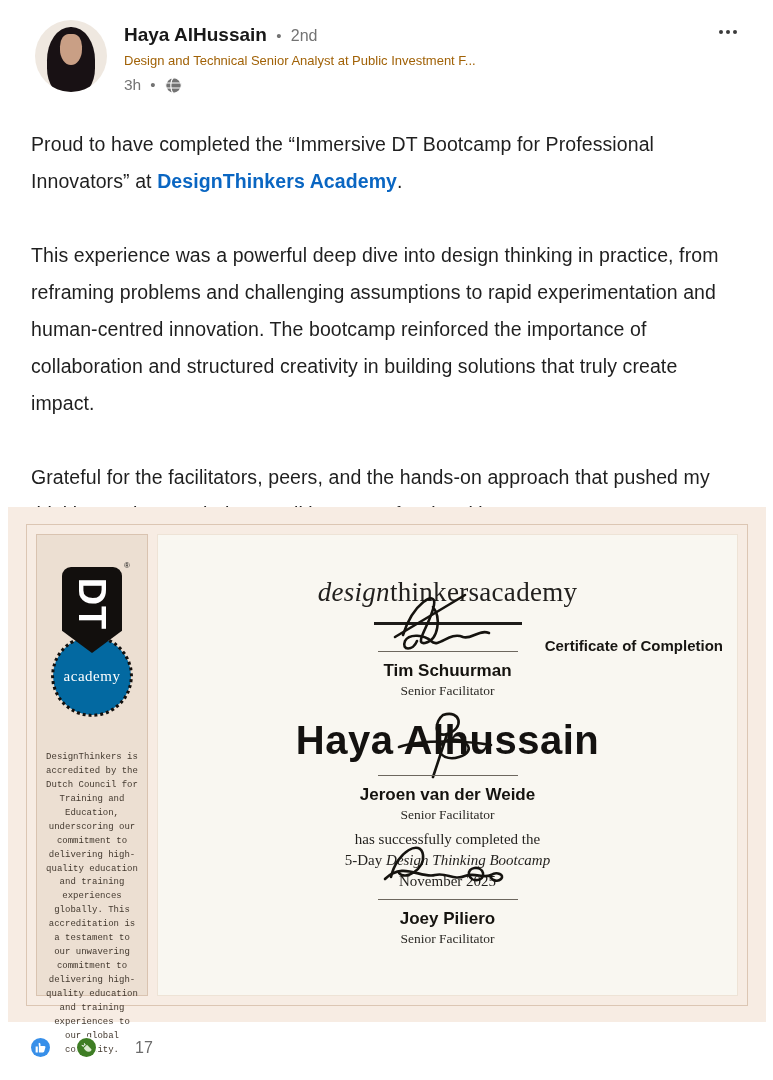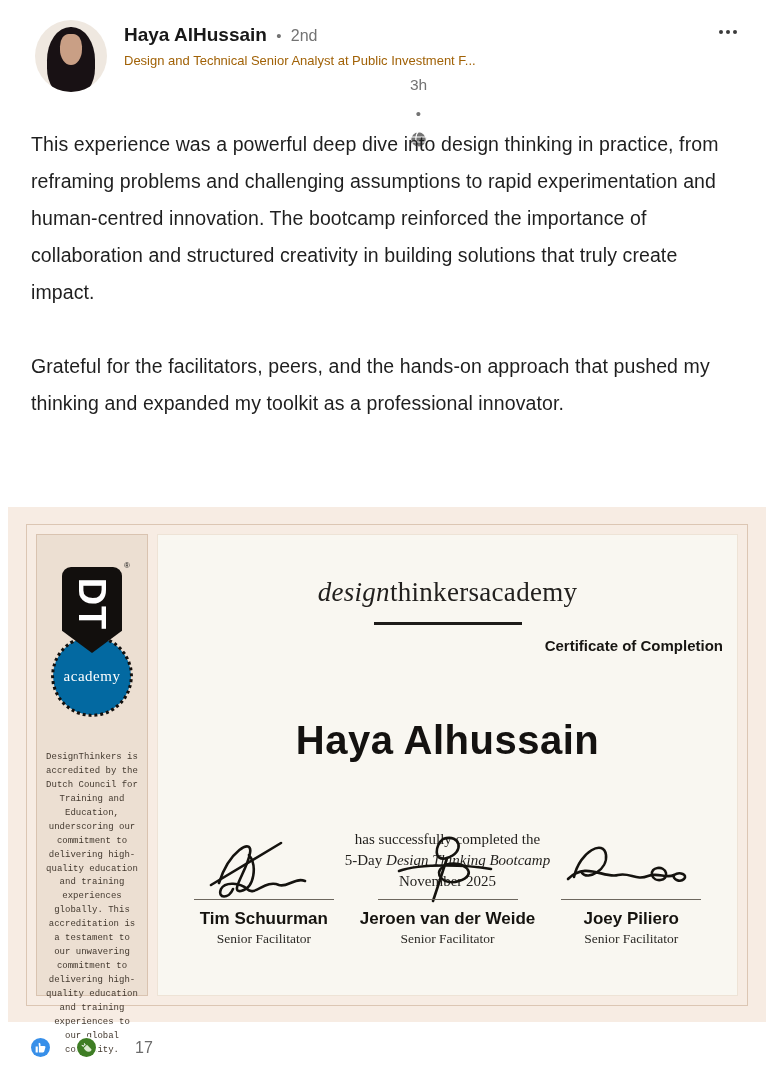--- a/index.html
+++ b/index.html
@@ -30,21 +30,21 @@
   }
   .author-block { margin-left:17px; padding-top:2px; flex:1; min-width:0; }
   .name-line { font-size:19px; line-height:26px; }
   .author-name { font-weight:700; color:#181818; cursor:pointer; }
   .degree-sep { color:#737373; font-size:15px; margin:0 4px; }
   .degree { color:#737373; font-size:16px; }
   .headline {
     font-size:13px; color:#a16207; line-height:24px;
     white-space:nowrap; overflow:hidden; text-overflow:ellipsis;
   }
-  .meta-line { font-size:15.5px; color:#737373; line-height:24px; display:flex; align-items:center; gap:5px;flex-direction:column; }
+  .meta-line { font-size:15.5px; color:#737373; line-height:24px; display:flex; align-items:center; gap:5px; }
   .globe { width:17px; height:17px; display:inline-block; }
   .menu-btn { flex:0 0 auto; padding:4px 6px; cursor:pointer; height:24px; display:flex; align-items:center; gap:3px; }
   .menu-btn i { width:4px; height:4px; background:#3b3b3b; border-radius:50%; display:block; }
 
   
   .post-body {
     position:absolute; top:126px; left:31px; right:38px;
     font-size:19.5px; line-height:37px; color:#1f1f1f;
     letter-spacing:0.1px;
   }
@@ -112,21 +112,21 @@
   .cert-subtitle { font-size:15px; font-weight:700; color:#181613; letter-spacing:0px;text-align:right; }
   .recipient { margin-top:64px; font-size:40px; font-weight:700; color:#141210; letter-spacing:0.5px; }
   .completion {
     margin-top:66px; font-family:"Liberation Serif", serif;
     font-size:15px; line-height:1.4; color:#211f1c;
   }
   .completion .it { font-style:italic; }
 
   .sig-row {
     position:absolute; left:18px; right:18px; bottom:48px;
-    display:flex; justify-content:flex-start; gap:8px;
+    display:flex; justify-content:flex-start; gap:8px;flex-direction:column;
   }
   .sig-col { flex:1; display:flex; flex-direction:column; align-items:center; }
   .sig-art { width:150px; height:72px; }
   .sig-art path { fill:none; stroke:#15130f; stroke-width:2.6; stroke-linecap:round; }
   .sig-line { width:140px; height:1px; background:#6d675e; margin-top:-4px; }
   .sig-name { margin-top:9px; font-size:17px; font-weight:700; color:#15130f; letter-spacing:0px; }
   .sig-title { margin-top:2px; font-family:"Liberation Serif", serif; font-size:13.5px; color:#2c2a26; }
 
   
   .reactions { position:absolute; left:31px; top:1038px; display:flex; align-items:center; cursor:pointer;gap:32px; }
@@ -161,20 +161,21 @@
     </div>
   </div>
   <div class="menu-btn">
     <i></i>
     <i></i>
     <i></i>
   </div>
 </div>
 
 <div class="post-body">
+  <p><span>Proud to have completed the “Immersive DT Bootcamp for Professional Innovators” at </span><a class="post-link">DesignThinkers Academy</a><span>.</span></p>
   <p>This experience was a powerful deep dive into design thinking in practice, from reframing problems and challenging assumptions to rapid experimentation and human-centred innovation. The bootcamp reinforced the importance of collaboration and structured creativity in building solutions that truly create impact.</p>
   <p>Grateful for the facilitators, peers, and the hands-on approach that pushed my thinking and expanded my toolkit as a professional innovator.</p>
 </div>
 
 <div class="certificate">
   <div class="cert-inner">
 
     <div class="cert-sidebar">
       <div class="medal">
         <span class="medal-reg">®</span>

